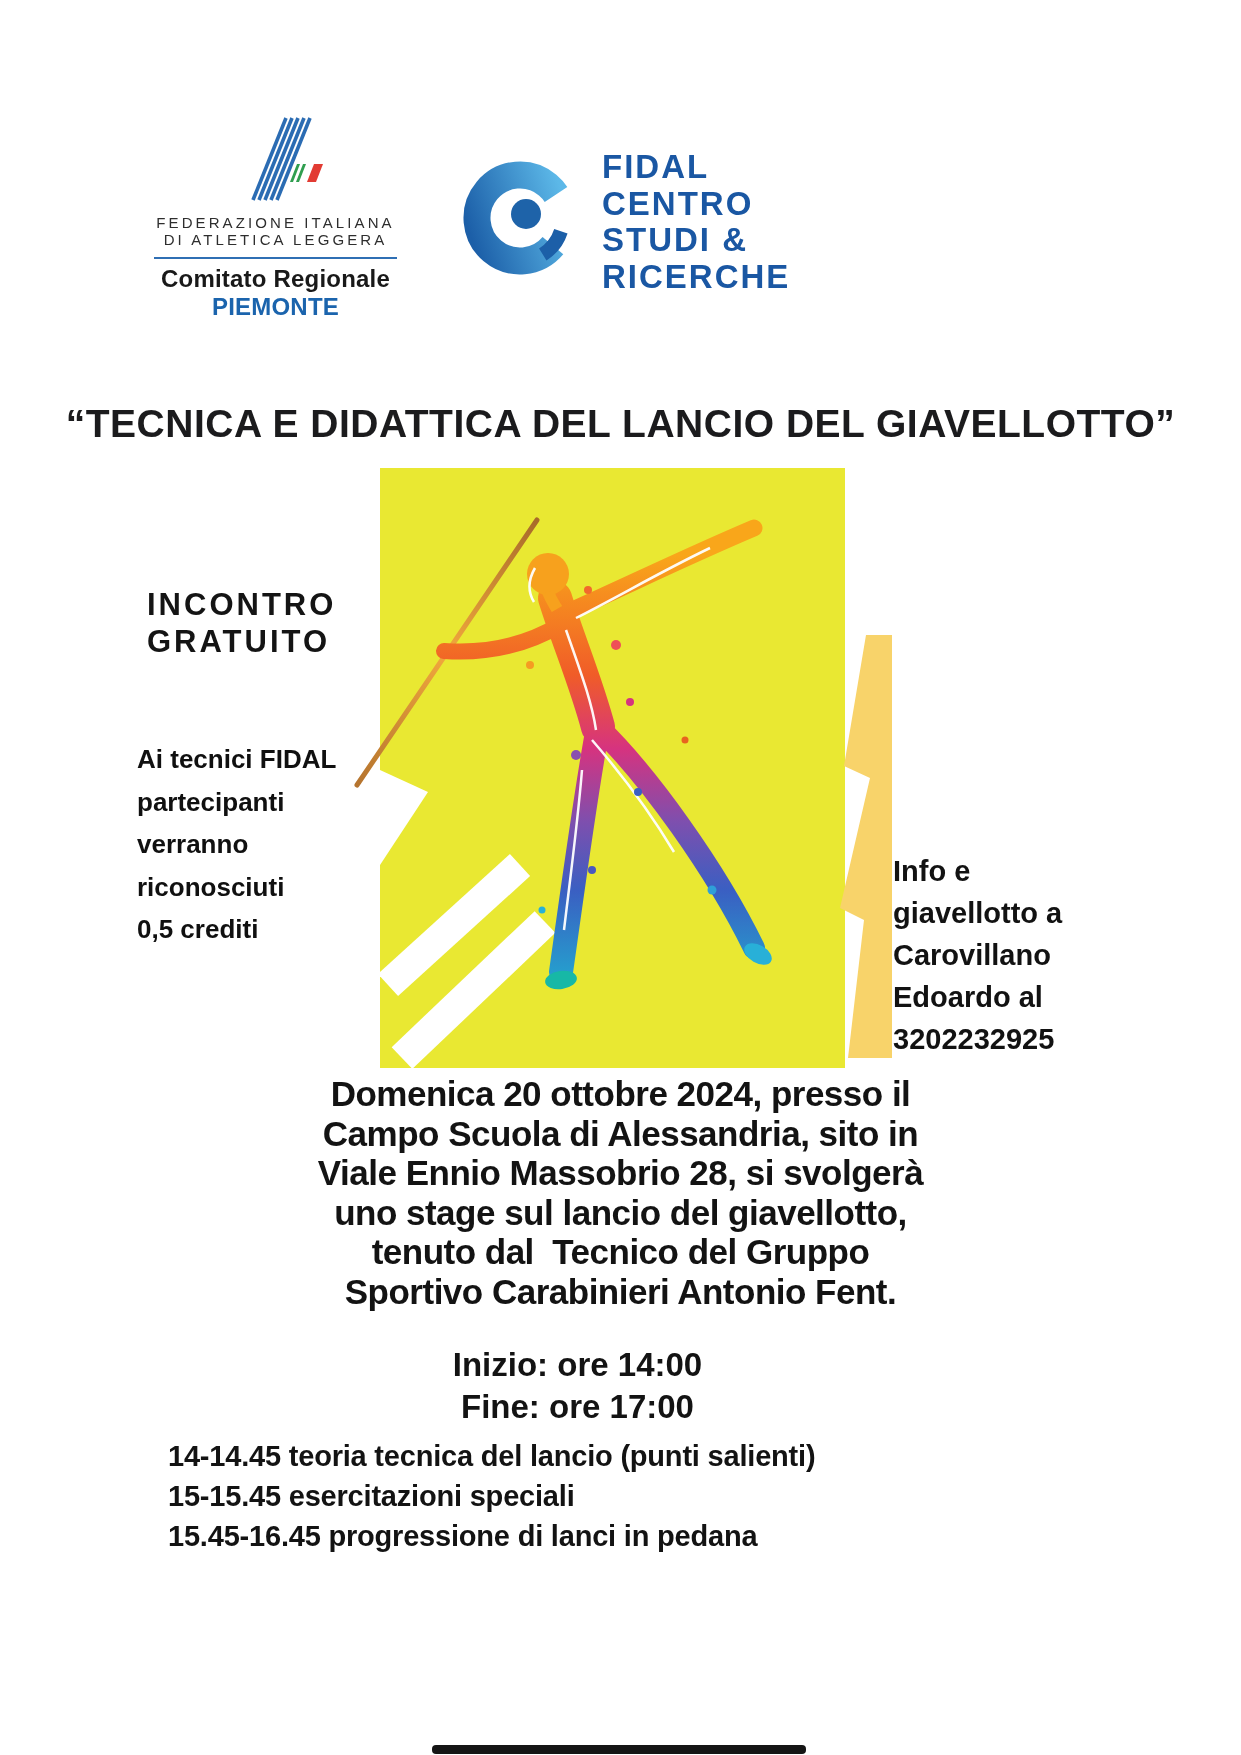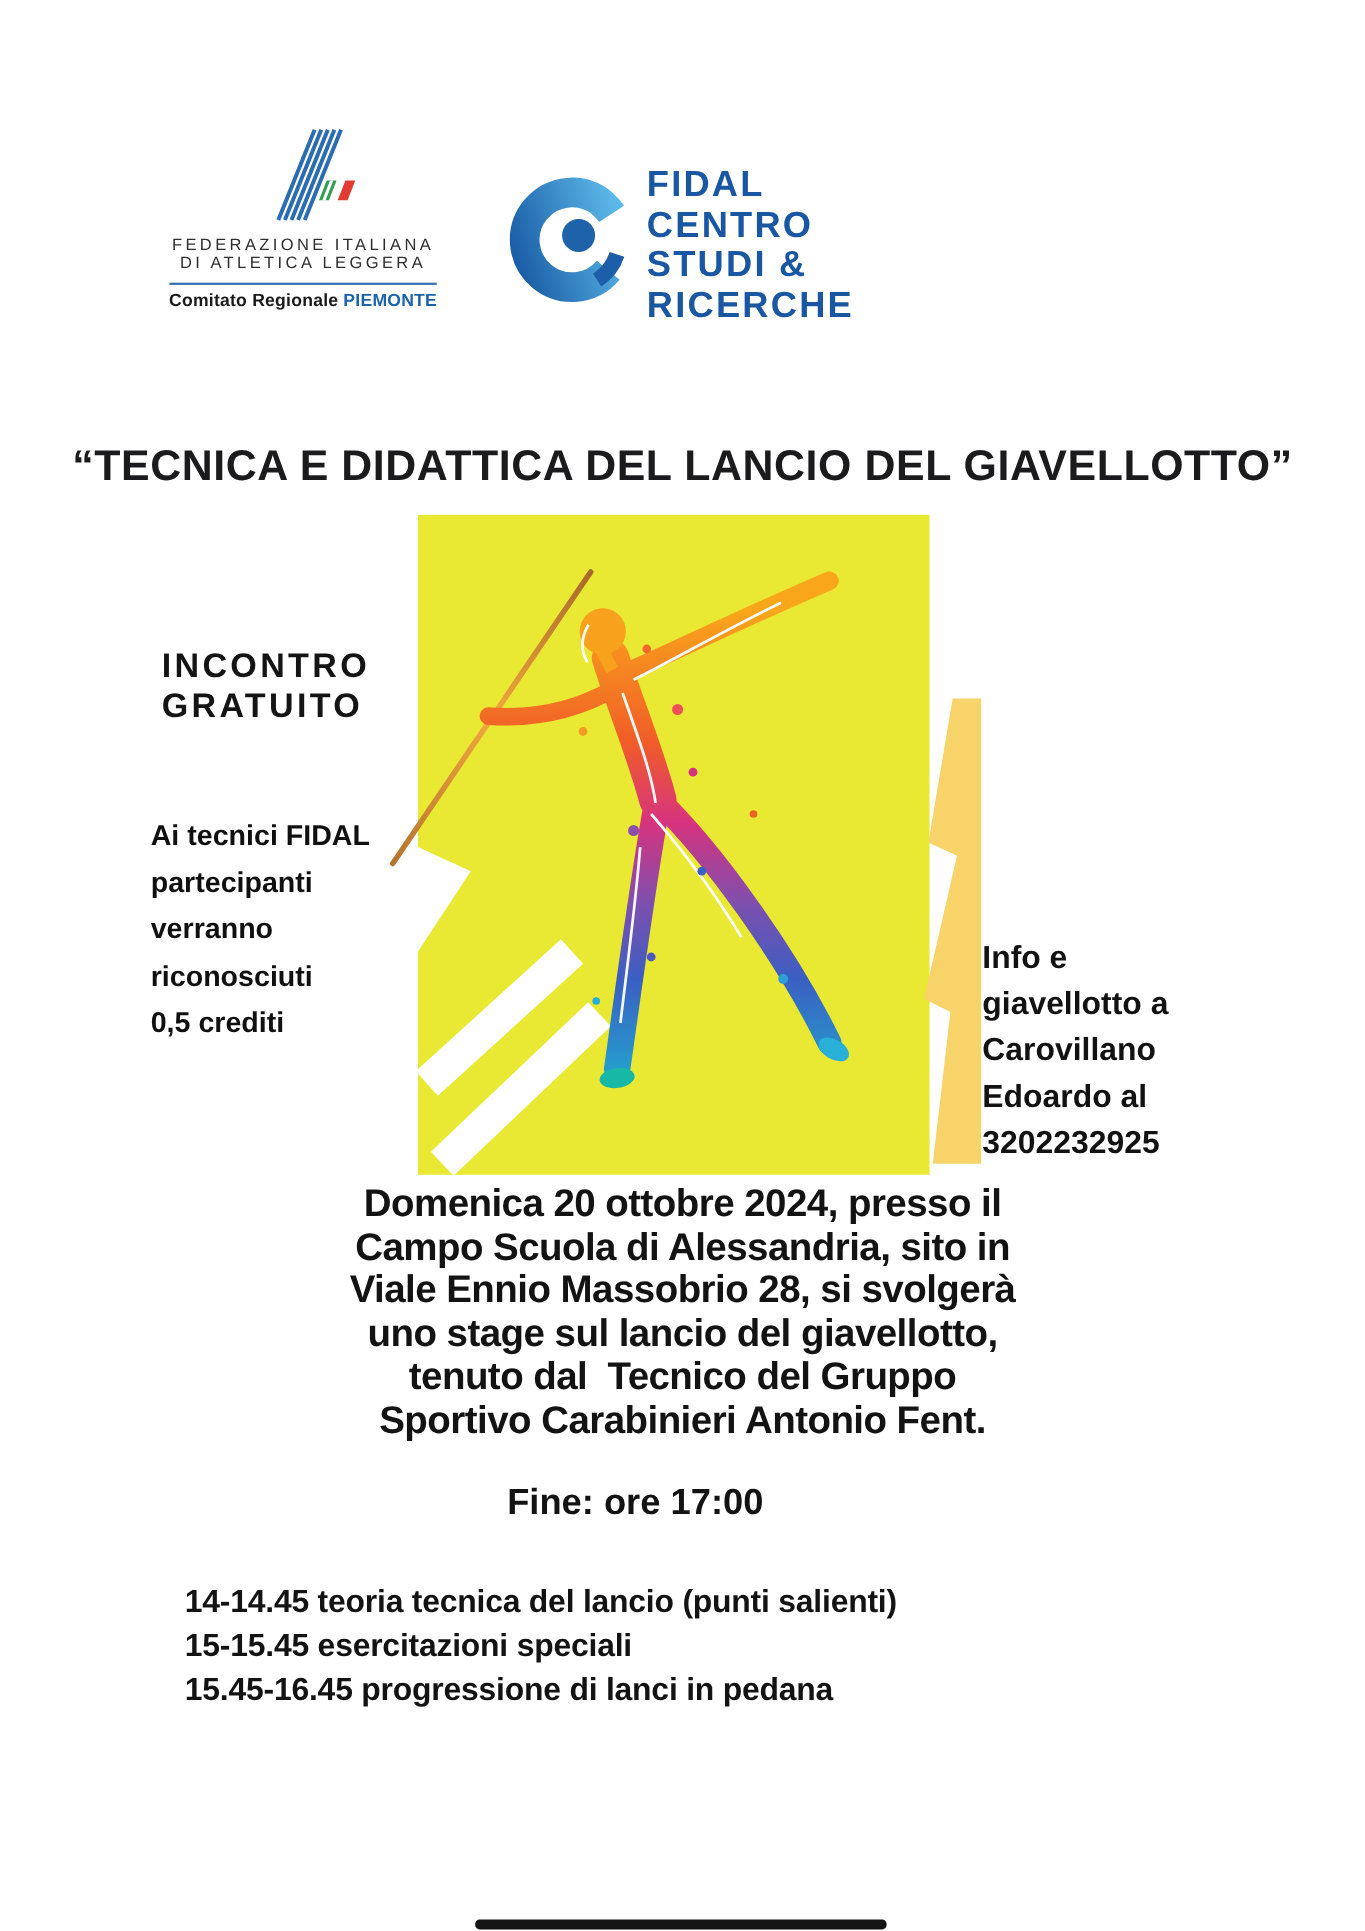--- a/index.html
+++ b/index.html
@@ -4,24 +4,24 @@
 <style>
   html,body{margin:0;padding:0;background:#fff;}
   .page{position:relative;width:1241px;height:1755px;background:#ffffff;
         font-family:"Liberation Sans",sans-serif;overflow:hidden;}
 
   
   .fidal-logo{position:absolute;left:148px;top:104px;width:255px;text-align:center;}
   .fidal-glyph{display:block;margin:8px auto 10px auto;}
   .fed-line{font-size:15px;letter-spacing:3.1px;color:#2e2e2e;line-height:17px;font-weight:500;}
   .fed-rule{height:2px;background:#2f6fb4;margin:9px 6px 6px 6px;}
-  .committee{font-size:16px;font-weight:bold;color:#191919;letter-spacing:0.2px;}
+  .committee{font-size:24px;font-weight:bold;color:#191919;letter-spacing:0.2px;}
   .committee .region{color:#1b64ad;}
 
-  .centro-logo{position:absolute;left:460px;top:148px;display:flex;align-items:flex-start;}
+  .centro-logo{position:absolute;left:460px;top:148px;display:flex;align-items:flex-start;gap:14px;}
   .centro-text{font-weight:bold;font-size:33px;color:#1a57a3;line-height:36.5px;letter-spacing:2px;margin-top:1px;}
 
   .ale-logo{position:absolute;left:873px;top:105px;line-height:0;}
 
   
   .title{position:absolute;left:0;right:0;top:402px;text-align:center;
          font-size:39px;font-weight:bold;color:#1b1b1d;letter-spacing:0.5px;}
 
   
   .incontro{position:absolute;left:147px;top:574px;font-size:31px;font-weight:bold;
@@ -185,20 +185,21 @@
   <div class="desc">
       <div>Domenica 20 ottobre 2024, presso il</div>
       <div>Campo Scuola di Alessandria, sito in</div>
       <div>Viale Ennio Massobrio 28, si svolgerà</div>
       <div>uno stage sul lancio del giavellotto,</div>
       <div>tenuto dal  Tecnico del Gruppo</div>
       <div>Sportivo Carabinieri Antonio Fent.</div>
     </div>
 
   <div class="times">
+    <div>Inizio: ore 14:00</div>
     <div>Fine: ore 17:00</div>
   </div>
 
   <div class="schedule">
       <div>14-14.45 teoria tecnica del lancio (punti salienti)</div>
       <div>15-15.45 esercitazioni speciali</div>
       <div>15.45-16.45 progressione di lanci in pedana</div>
     </div>
 
   <div class="bottom-bar"></div>

